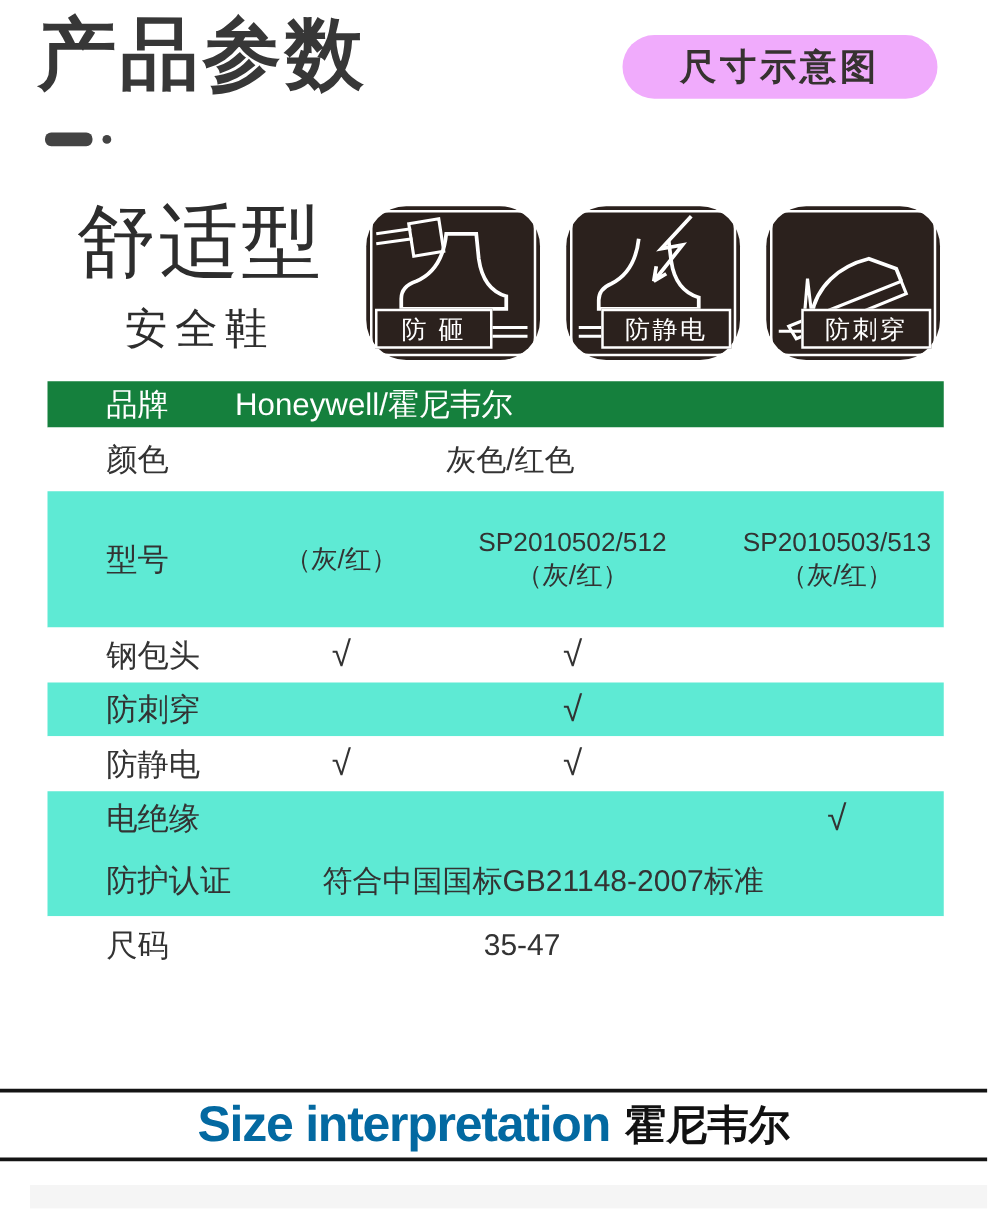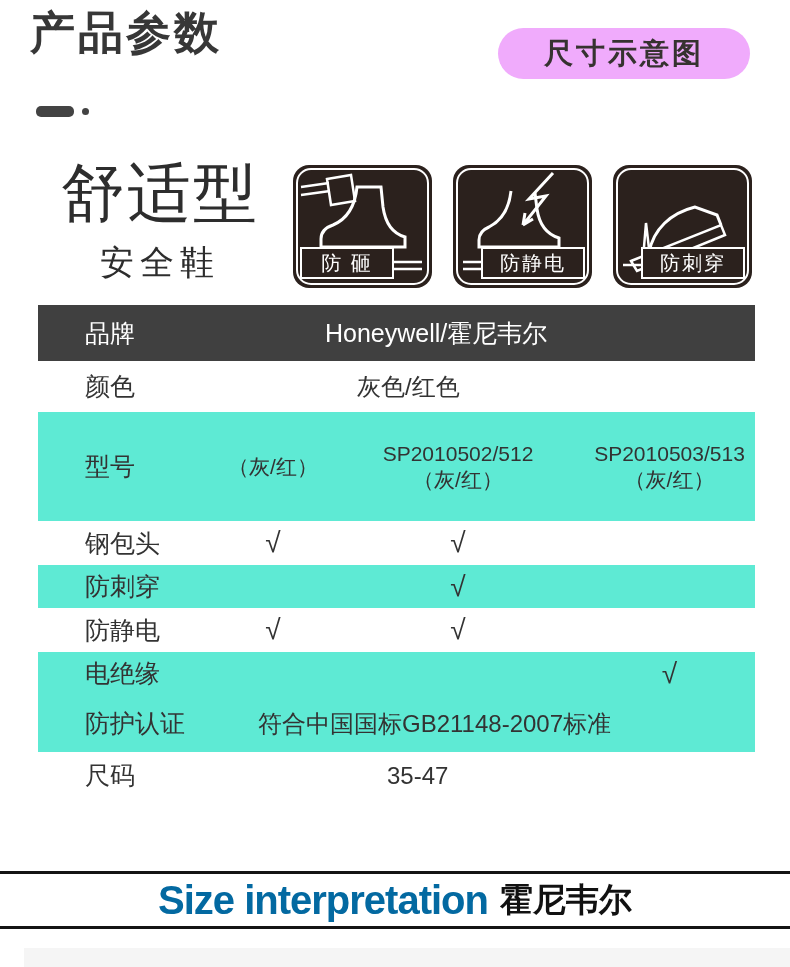--- a/index.html
+++ b/index.html
@@ -1,67 +1,67 @@
 <!DOCTYPE html>
 <html><head>
 <meta charset="utf-8">
 <style>
   html,body{margin:0;padding:0;background:#fff;}
   .page{position:relative;width:790px;height:967px;background:#fff;overflow:hidden;
         font-family:"Liberation Sans","DejaVu Sans",sans-serif;color:#333;}
 
   
-  .page-title{position:absolute;left:30px;top:4px;font-size:45px;font-weight:900;
+  .page-title{position:absolute;left:30px;top:4px;font-size:63px;font-weight:900;
               color:#373737;letter-spacing:3px;line-height:1.3;}
   .title-dash{position:absolute;left:36px;top:106px;width:38px;height:11px;
               background:#434343;border-radius:5px;}
   .title-dot{position:absolute;left:82px;top:108px;width:7px;height:7px;
              background:#434343;border-radius:50%;}
   .size-badge{position:absolute;left:498px;top:28px;width:252px;height:51px;
               background:#f0abfc;border-radius:26px;display:flex;align-items:center;
               justify-content:center;font-size:29px;font-weight:700;color:#363230;
               letter-spacing:3px;cursor:pointer;}
 
   
   .intro-type{position:absolute;left:36px;top:150px;width:248px;text-align:center;
               font-size:64px;font-weight:400;color:#2d2d2d;letter-spacing:2px;}
   .intro-cat{position:absolute;left:36px;top:240px;width:248px;text-align:center;
              font-size:34px;font-weight:400;color:#2d2d2d;letter-spacing:6px;}
 
   
   .ficon{position:absolute;top:165px;width:139px;height:123px;background:#2b211d;
-         border-radius:16px;}
+         border-radius:32px;}
   .ficon .ring{position:absolute;inset:3px;border:2px solid #fff;border-radius:15px;}
   .ficon svg{position:absolute;inset:0;}
   .ficon .flabel{position:absolute;bottom:9px;height:28px;border:2px solid #fff;
                  background:#2b211d;color:#fff;font-size:20px;display:flex;
                  align-items:center;justify-content:center;letter-spacing:2px;}
   .ficon.i1{left:293px;} .ficon.i2{left:453px;} .ficon.i3{left:613px;}
   .ficon.i1 .flabel{left:7px;width:90px;}
   .ficon.i2 .flabel,.ficon.i3 .flabel{left:28px;width:100px;}
 
   
   .spec-table{position:absolute;left:38px;top:305px;width:717px;}
   .row{display:flex;align-items:center;font-size:24px;}
-  .row.dark{background:#404040;color:#fff;height:56px;font-size:25px;}
+  .row.dark{background:#15803d;color:#fff;height:37px;font-size:25px;}
   .row.white{background:#fff;height:44px;}
   .row.grey{background:#5eead4;height:43px;}
   .row.r-color{height:51px;}
   .row.r-model{height:109px;}
   .row.r-size{height:47px;}
   .row.r-cert{height:57px;}
   .lbl{flex:0 0 150px;padding-left:47px;box-sizing:border-box;font-size:25px;}
   .c1{flex:0 0 170px;text-align:center;}
   .c2{flex:0 0 200px;text-align:center;}
   .c3{flex:0 0 197px;text-align:center;padding-left:26px;box-sizing:border-box;}
   .check{font-size:28px;line-height:1;}
   .model-col div{font-size:21px;line-height:1.2;}
   .model-col .m2{}
   .val{white-space:nowrap;}
-  .v-brand{margin-left:137px;} .v-color{margin-left:169px;}
+  .v-brand{} .v-color{margin-left:169px;}
   .v-slip{margin-left:62px;}  .v-cert{margin-left:70px;}
   .v-size{margin-left:199px;}
 
   
   .footer-band{position:absolute;left:0;top:871px;width:790px;height:58px;
                box-sizing:border-box;border-top:3px solid #141414;
                border-bottom:3px solid #141414;display:flex;align-items:center;
                justify-content:center;gap:12px;background:#fff;}
   .footer-en{font-size:40px;font-weight:800;letter-spacing:-1px;color:#0369a1;}
   .footer-zh{font-size:33px;font-weight:600;color:#111;}

